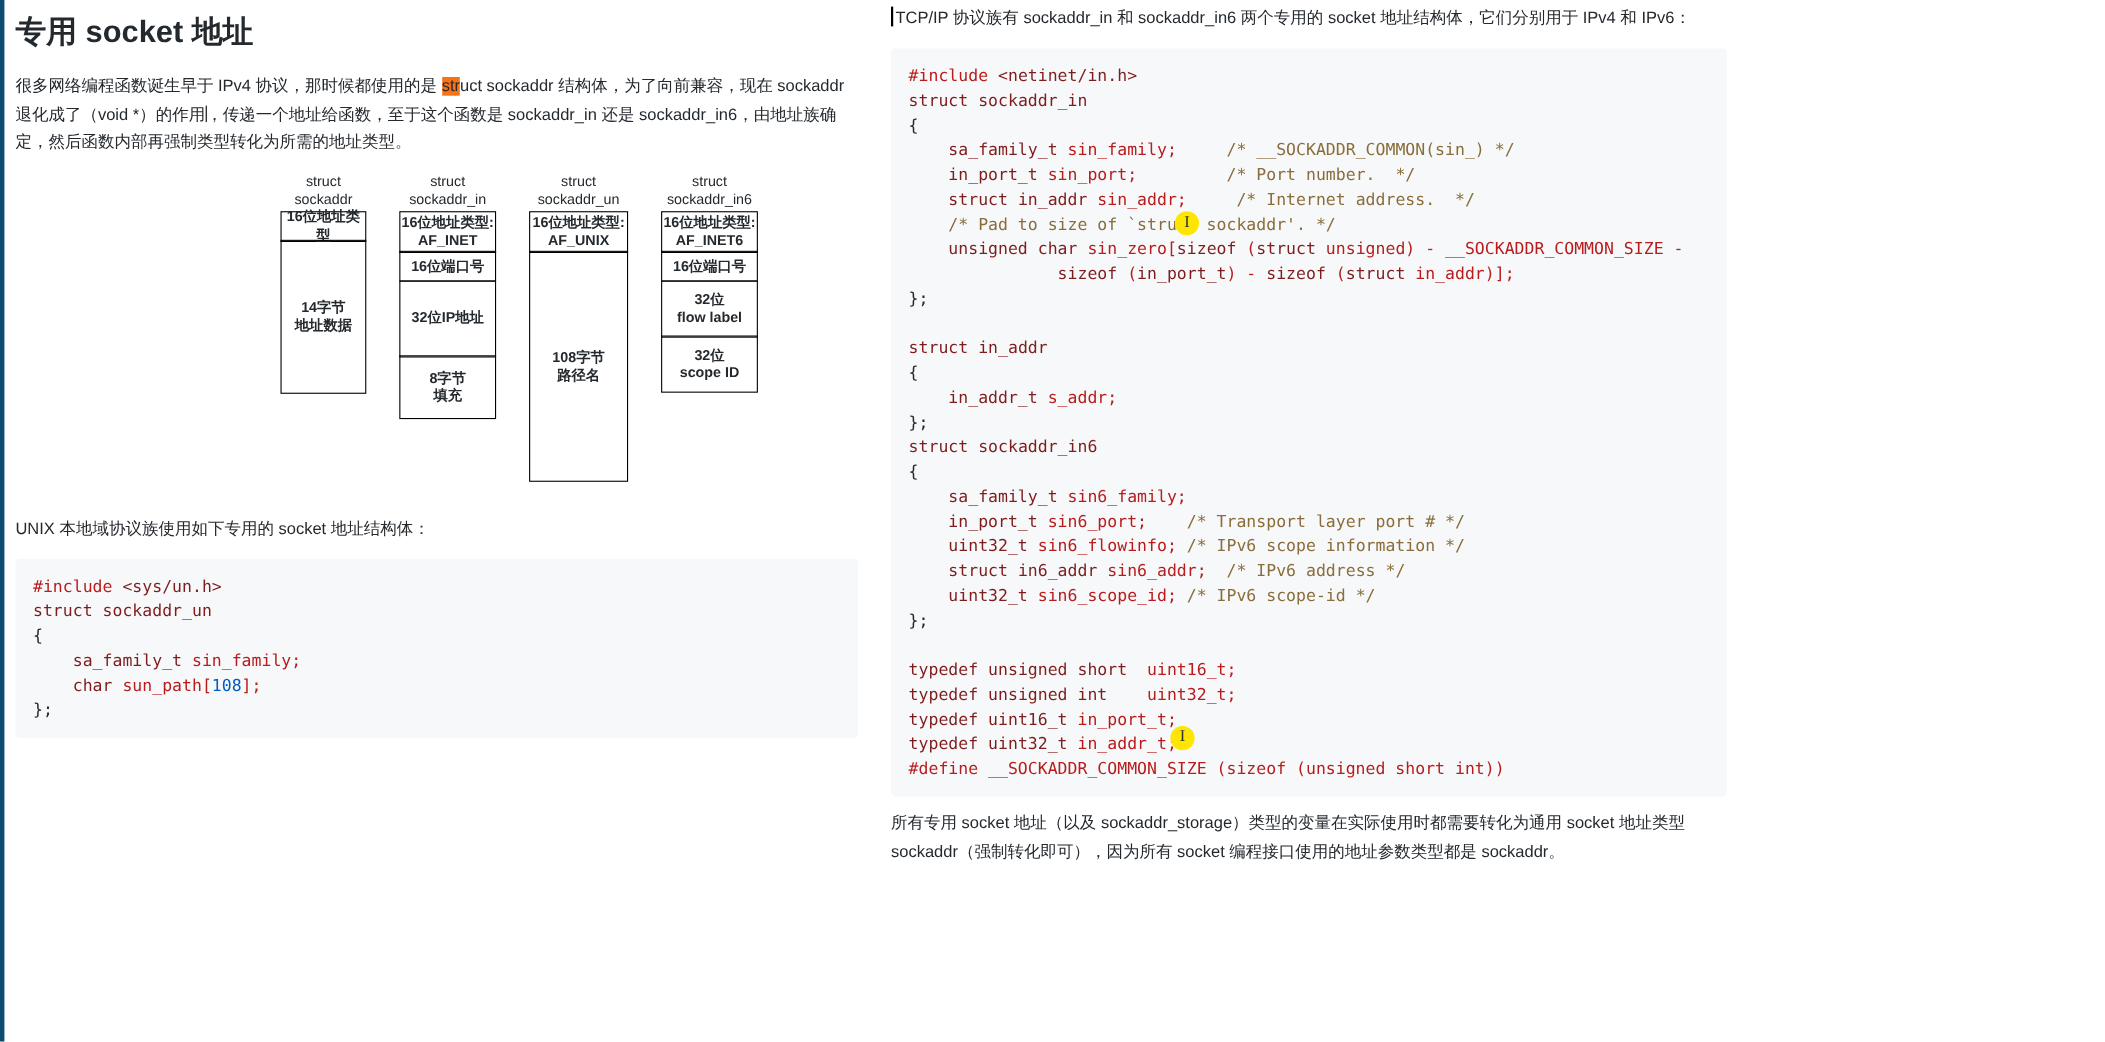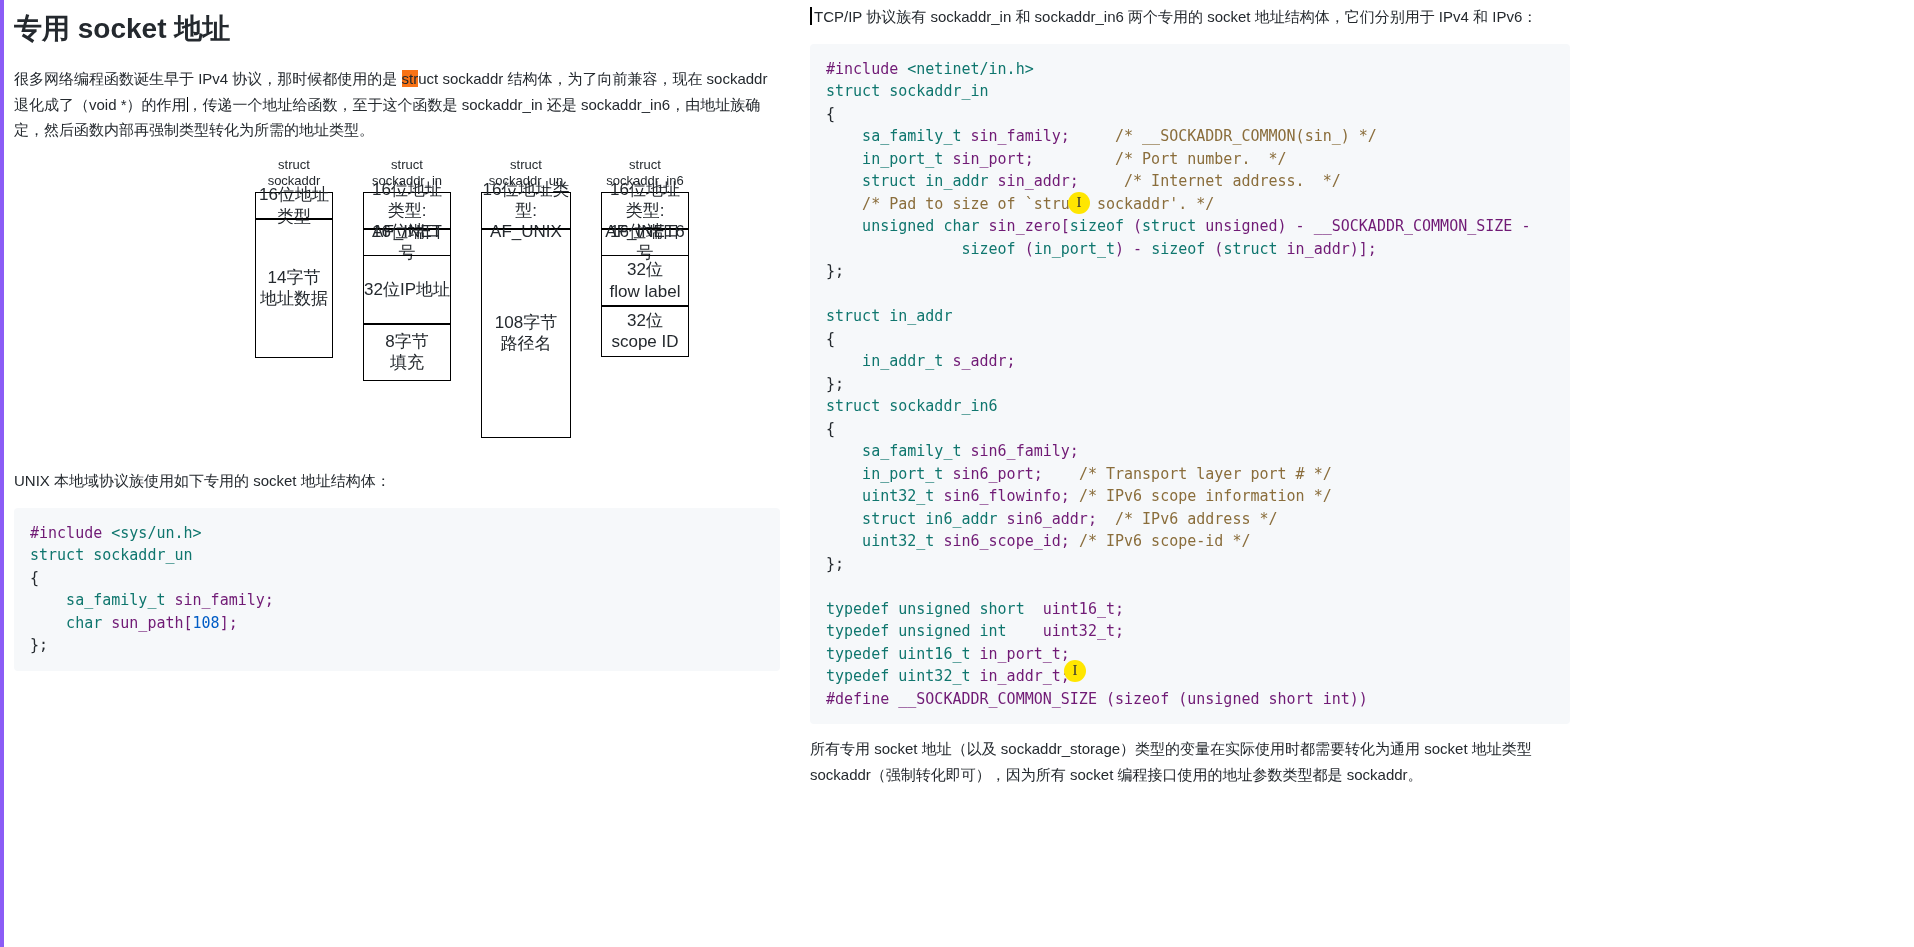--- a/index.html
+++ b/index.html
@@ -13,21 +13,21 @@
     display: flex;
     width: 1914px;
     height: 947px;
     overflow: hidden;
   }
   .col {
     position: relative;
     padding: 4px 10px 10px 10px;
     box-sizing: border-box;
   }
-  .left  { width: 790px; border-left: 4px solid #8b5cf6; }
+  .left  { width: 790px; border-left: 4px solid #0c4a6e; }
   .right { width: 780px; margin-left: 10px; }
 
   h2.title {
     font-size: 28px;
     font-weight: 700;
     margin: 6px 0 18px 0;
   }
 
   p.para { line-height: 1.7; margin: 0 0 14px 0; }
   .hl { background: #f97316; }
@@ -44,42 +44,43 @@
   .col-diag { text-align: center; font-size: 13px; }
   .col-diag .label { margin-bottom: 4px; line-height: 1.25; }
   .stack { display: flex; flex-direction: column; }
   .cell {
     border: 1.5px solid #000;
     margin-top: -1.5px;
     display: flex;
     align-items: center;
     justify-content: center;
     white-space: pre-line;
-    font-size: 17px;
+    font-size: 13px;
     line-height: 1.25;
     box-sizing: border-box;
+    font-weight: bold;
   }
 
   
   pre.code {
     background: #f6f8fa;
     border-radius: 4px;
     padding: 14px 16px;
     margin: 10px 0 0 0;
     font-family: "Consolas", "Monaco", monospace;
     font-size: 15px;
     line-height: 1.5;
     white-space: pre;
     overflow: hidden;
   }
-  .kw  { color: #0f766e; }
+  .kw  { color: #7f1d1d; }
   .num { color: #005cc5; }
   .cm  { color: #8a6d3b; }
   .br  { color: #24292e; }
-  .plain { color: #701a75; }
+  .plain { color: #b91c1c; }
 
   .right .cursor-bar {
     width: 2px; height: 18px; background:#000;
     display:inline-block; vertical-align:-3px; margin-right:2px;
   }
 
   
   .badge {
     position: absolute;
     width: 22px; height: 22px;

